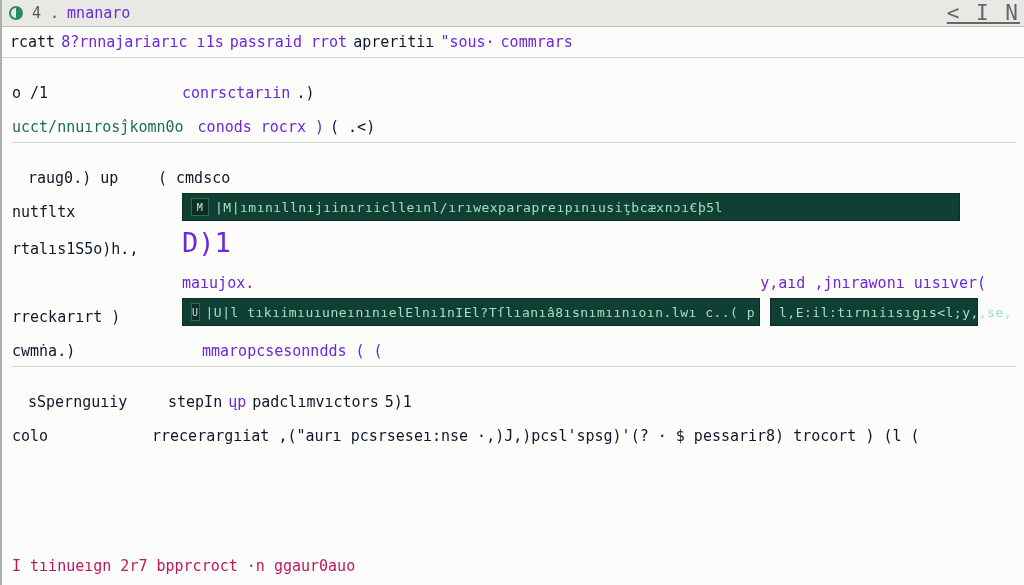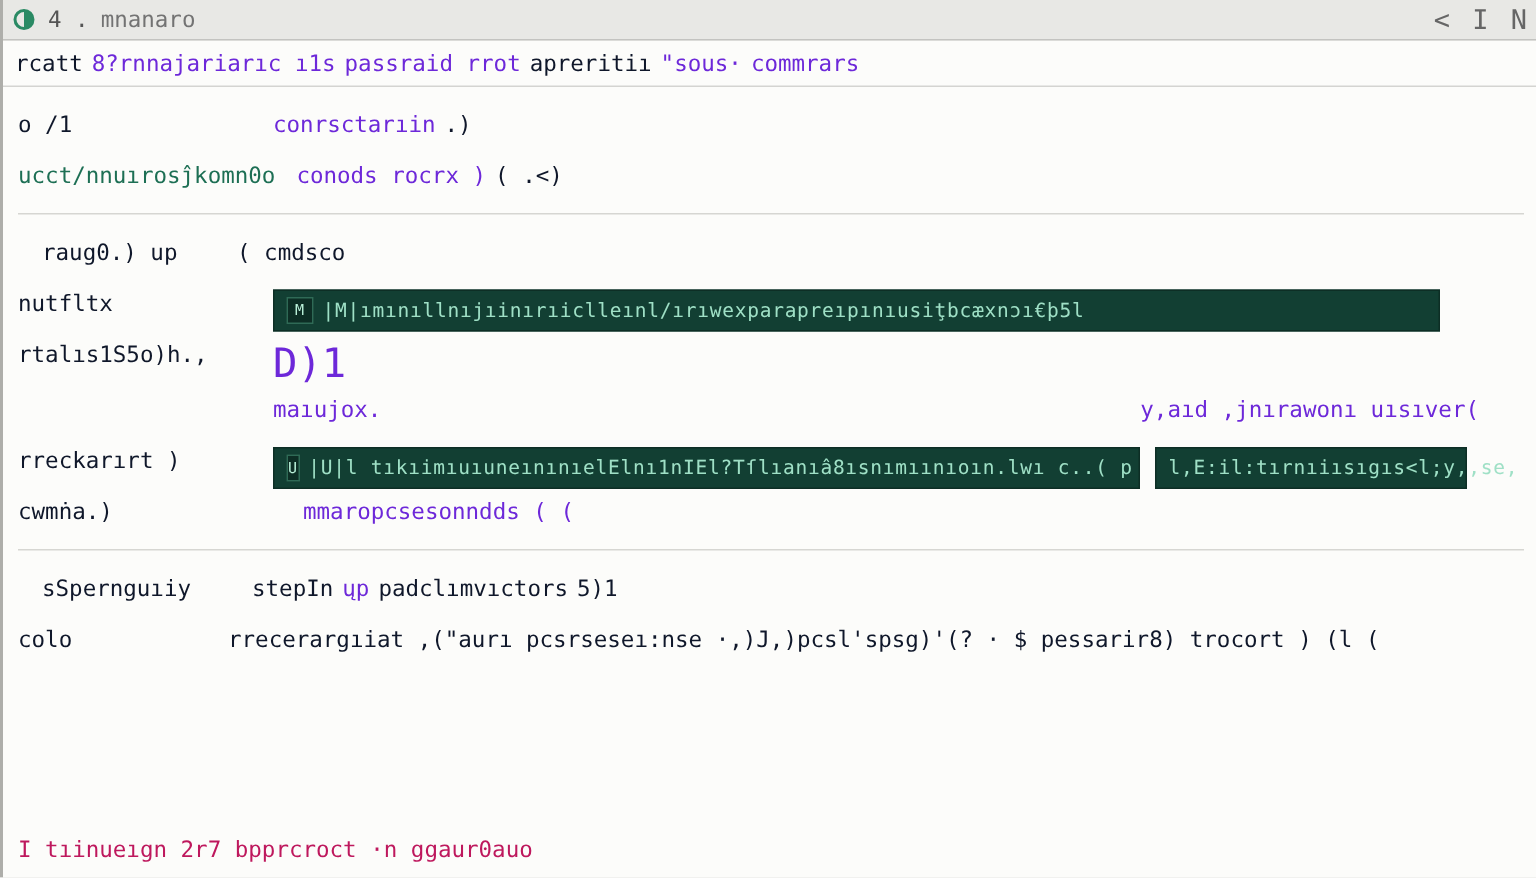--- a/index.html
+++ b/index.html
@@ -33,49 +33,50 @@
     display: flex;
     align-items: center;
     gap: 8px;
   }
   .titlebar .right {
     margin-left: auto;
     display: flex;
     align-items: center;
     gap: 8px;
     color: #666;
-    font-size: 18px;
+    font-size: 21px;
     letter-spacing: 2px;
+    text-decoration: underline;
   }
   .tb-icon {
     width: 16px; height: 16px;
     display: inline-flex;
     align-items: center;
     justify-content: center;
   }
   .titlebar .num { color: #555; }
-  .titlebar .title { color: #737373; }
+  .titlebar .title { color: #6d28d9; }
   
   .hdr {
     height: 30px;
     display: flex;
     align-items: center;
     padding: 0 8px;
     border-bottom: 1px solid #d4d4d1;
     color: #2a8a64;
     gap: 6px;
   }
   
   .main {
     position: relative;
     padding: 10px 10px 10px 10px;
   }
   .row {
     display: flex;
-    align-items: flex-start;
+    align-items: flex-end;
     margin: 6px 0;
     min-height: 28px;
   }
   .row.gap-lg { margin-top: 16px; margin-left: 16px; }
   .col1 {
     width: 170px;
     flex-shrink: 0;
   }
   .col2 {
     flex: 1 1 auto;

